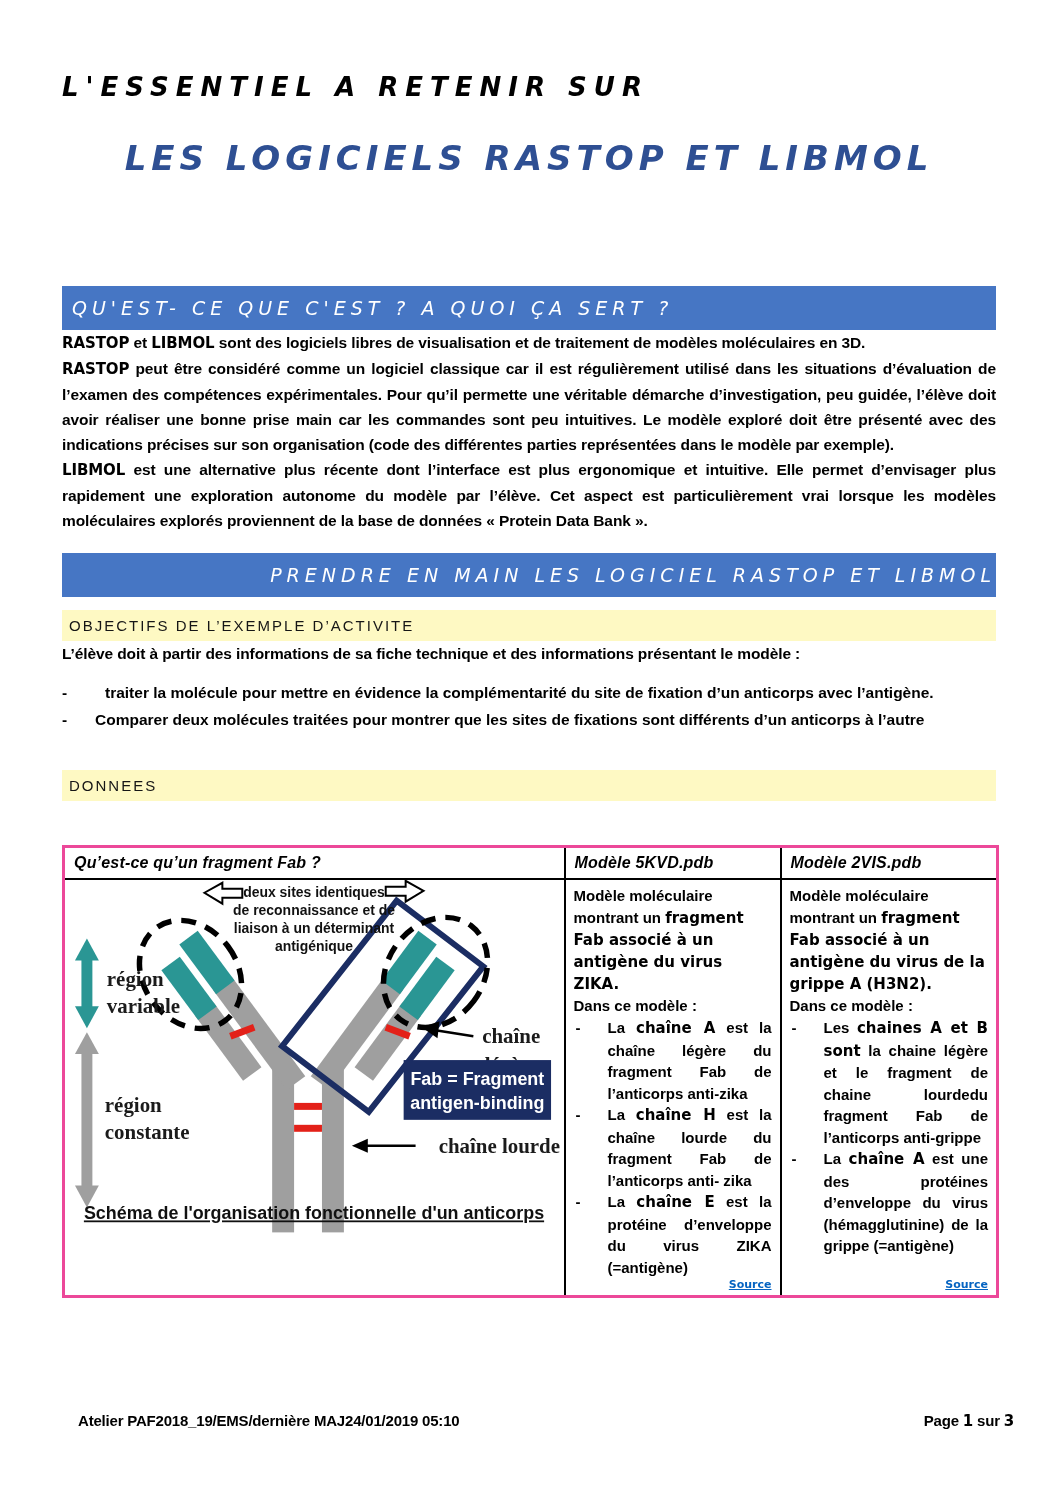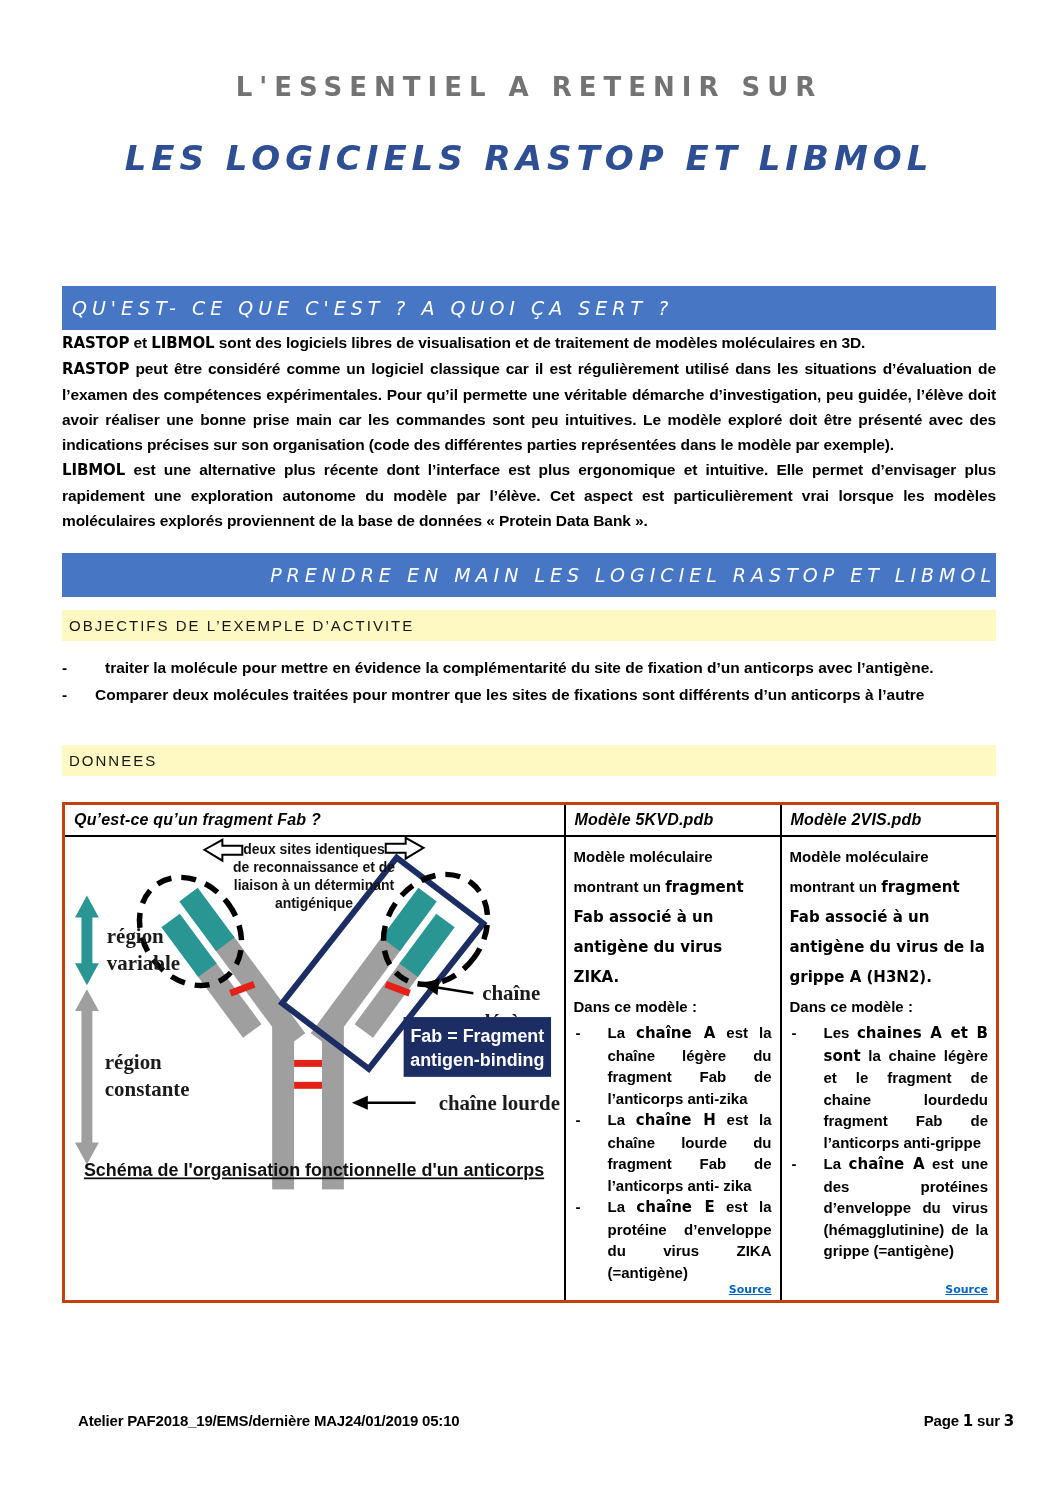--- a/index.html
+++ b/index.html
@@ -5,22 +5,22 @@
   html,body{margin:0;padding:0;}
   body{
     width:1058px;height:1497px;position:relative;overflow:hidden;
     background:#ffffff;color:#000;
     font-family:"Liberation Sans", sans-serif;
   }
   .content{position:absolute;left:62px;top:0;width:934px;}
 
   
   .title1{
-    padding-top:72px;text-align:center;color:#737373;
-    font-family:"DejaVu Sans", sans-serif;font-weight:bold;
+    padding-top:72px;text-align:left;color:#000000;
+    font-family:"DejaVu Sans", sans-serif;font-style:italic;font-weight:bold;
     font-size:26px;letter-spacing:7px;
   }
   .title2{
     margin-top:36px;text-align:center;color:#2e4f93;
     font-family:"DejaVu Sans", sans-serif;font-style:italic;font-weight:bold;
     font-size:34px;letter-spacing:5px;
   }
 
   
   .banner{
@@ -52,33 +52,33 @@
   strong.hv{font-family:"DejaVu Sans", sans-serif;font-weight:bold;font-size:15px;}
 
   
   .obj-list{margin-top:13px;}
   .obj-item{display:flex;font-size:15.5px;line-height:27px;font-weight:bold;}
   .obj-item .dash{width:33px;flex:none;}
   .obj-item.i1 .txt{padding-left:10px;}
 
   
   table.data{
-    border-collapse:collapse;margin-top:26px;width:934px;table-layout:fixed;
-    border:3px solid #c2410c;
+    border-collapse:collapse;margin-top:44px;width:934px;table-layout:fixed;
+    border:3px solid #ec4899;
   }
   table.data th, table.data td{border:2.5px solid #000;}
   table.data th{
     height:30px;text-align:left;padding:0 0 0 9px;
     font-style:italic;font-weight:bold;font-size:16px;vertical-align:middle;
     letter-spacing:0.2px;
   }
   td.diagram-cell{padding:0;vertical-align:top;height:400px;}
   td.model-cell{vertical-align:top;height:400px;padding:5px 8px 4px 8px;}
   .cellflex{display:flex;flex-direction:column;height:100%;box-sizing:border-box;}
-  .cintro,.csub{margin:0;font-size:15px;line-height:30px;font-weight:bold;}
+  .cintro,.csub{margin:0;font-size:15px;line-height:22px;font-weight:bold;}
   .cb{display:flex;font-size:15px;line-height:21.5px;font-weight:bold;}
   .cb .d{width:34px;flex:none;padding-left:2px;box-sizing:border-box;}
   .cb .t{flex:1;text-align:justify;}
   a.source{
     margin-top:auto;align-self:flex-end;color:#0563c1;font-size:11px;
     font-weight:bold;text-decoration:underline;cursor:pointer;
     font-family:"DejaVu Sans", sans-serif;
   }
 
   
@@ -107,20 +107,21 @@
   <p class="body p1"><strong class="hv">RASTOP</strong><span> et </span><strong class="hv">LIBMOL</strong><span> sont des logiciels libres de visualisation et de traitement de modèles moléculaires en 3D.</span></p>
 
   <p class="body p2"><strong class="hv">RASTOP</strong><span> peut être considéré comme un logiciel classique car il est régulièrement utilisé dans les situations d’évaluation de l’examen des compétences expérimentales. Pour qu’il permette une véritable démarche d’investigation, peu guidée, l’élève doit avoir réaliser une bonne prise main car les commandes sont peu intuitives. Le modèle exploré doit être présenté avec des indications précises sur son organisation (code des différentes parties représentées dans le modèle par exemple).</span></p>
 
   <p class="body p3"><strong class="hv">LIBMOL</strong><span> est une alternative plus récente dont l’interface est plus ergonomique et intuitive. Elle permet d’envisager plus rapidement une exploration autonome du modèle par l’élève. Cet aspect est particulièrement vrai lorsque les modèles moléculaires explorés proviennent de la base de données « Protein Data Bank ».</span></p>
 
   <div class="banner b2">PRENDRE EN MAIN LES LOGICIEL RASTOP ET LIBMOL</div>
 
   <div class="subbanner s1">OBJECTIFS DE L’EXEMPLE D’ACTIVITE</div>
 
+  <p class="body lead">L’élève doit à partir des informations de sa fiche technique et des informations présentant le modèle :</p>
 
   <div class="obj-list">
     <div class="obj-item i1">
       <span class="dash">-</span>
       <span class="txt">traiter la molécule pour mettre en évidence la complémentarité du site de fixation d’un anticorps avec l’antigène.</span>
     </div>
     <div class="obj-item i2">
       <span class="dash">-</span>
       <span class="txt">Comparer deux molécules traitées pour montrer que les sites de fixations sont différents d’un anticorps à l’autre</span>
     </div>

